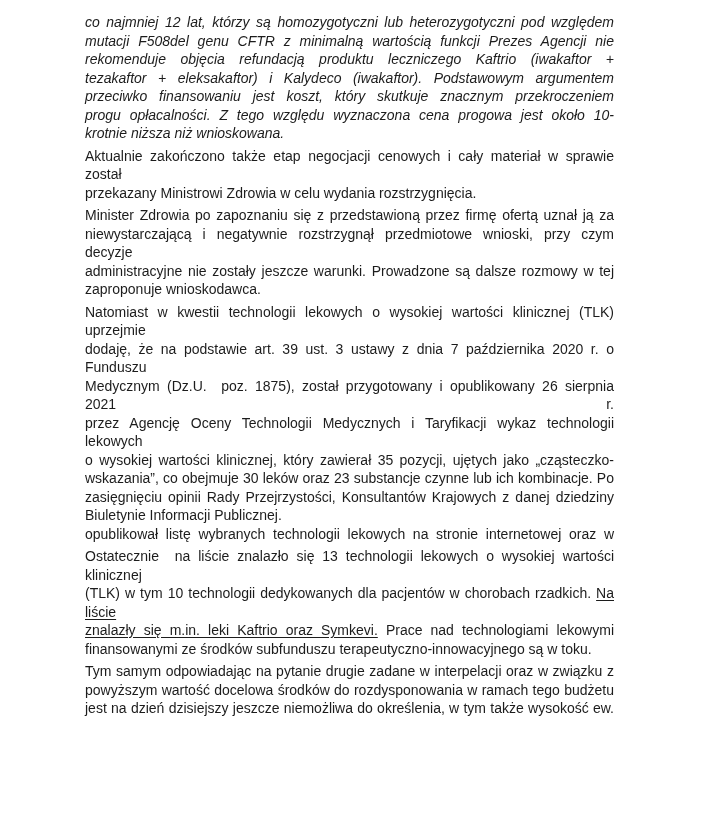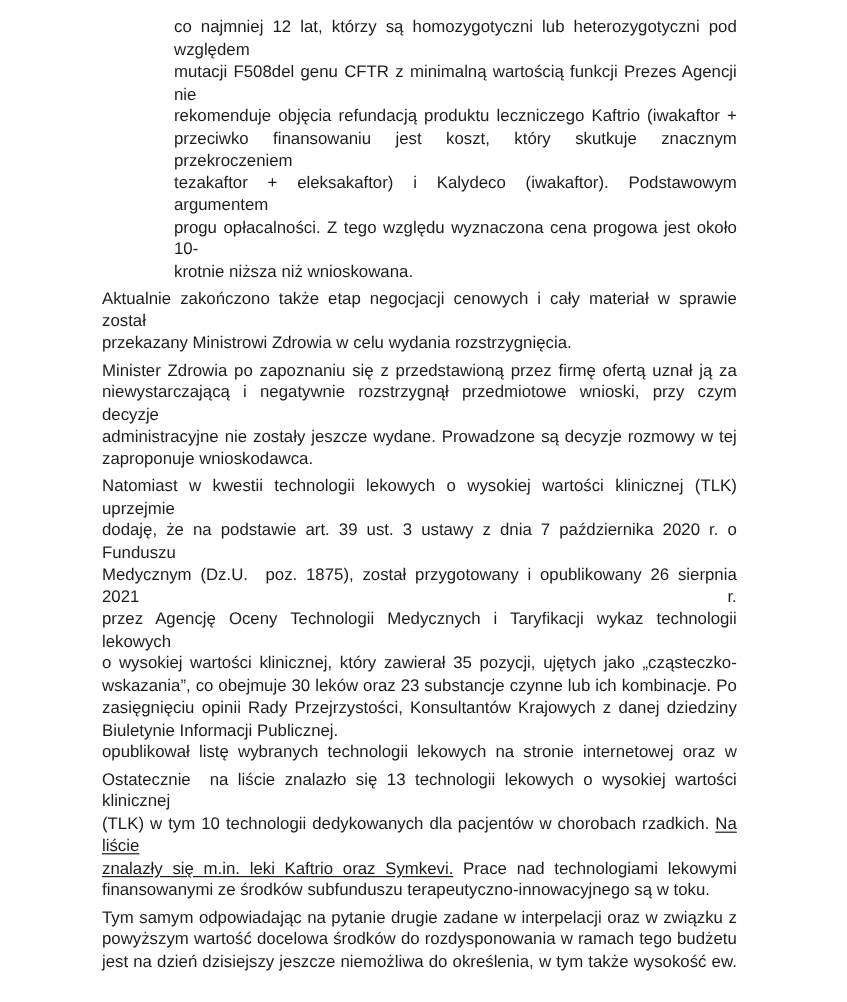--- a/index.html
+++ b/index.html
@@ -21,21 +21,21 @@
   .doc-body {
     position: absolute;
     left: 85px;
     top: 13px;
     width: 529px;
   }
   .para {
     margin: 0 0 4px 0;
   }
   .para.indent {
-    margin-left: 60px;
+    font-style: italic;
   }
   .line {
     text-align: justify;
     text-align-last: justify;
     -moz-text-align-last: justify;
   }
   .line.last {
     text-align: left;
     text-align-last: left;
     -moz-text-align-last: left;
@@ -47,33 +47,33 @@
 </style>
 </head>
 <body>
 
 <div class="page">
   <div class="doc-body" style="color: rgb(28, 28, 28);">
       <div class="para indent">
         <div class="line"><span>co najmniej 12 lat, którzy są homozygotyczni lub heterozygotyczni pod względem</span></div>
         <div class="line"><span>mutacji F508del genu CFTR z minimalną wartością funkcji Prezes Agencji nie</span></div>
         <div class="line"><span>rekomenduje objęcia refundacją produktu leczniczego Kaftrio (iwakaftor +</span></div>
+        <div class="line"><span>tezakaftor + eleksakaftor) i Kalydeco (iwakaftor). Podstawowym argumentem</span></div>
         <div class="line"><span>przeciwko finansowaniu jest koszt, który skutkuje znacznym przekroczeniem</span></div>
-        <div class="line"><span>tezakaftor + eleksakaftor) i Kalydeco (iwakaftor). Podstawowym argumentem</span></div>
         <div class="line"><span>progu opłacalności. Z tego względu wyznaczona cena progowa jest około 10-</span></div>
         <div class="line last"><span>krotnie niższa niż wnioskowana.</span></div>
       </div>
       <div class="para">
         <div class="line"><span>Aktualnie zakończono także etap negocjacji cenowych i cały materiał w sprawie został</span></div>
         <div class="line last"><span>przekazany Ministrowi Zdrowia w celu wydania rozstrzygnięcia.</span></div>
       </div>
       <div class="para">
         <div class="line"><span>Minister Zdrowia po zapoznaniu się z przedstawioną przez firmę ofertą uznał ją za</span></div>
         <div class="line"><span>niewystarczającą i negatywnie rozstrzygnął przedmiotowe wnioski, przy czym decyzje</span></div>
-        <div class="line"><span>administracyjne nie zostały jeszcze wydane. Prowadzone są decyzje rozmowy w tej</span></div>
+        <div class="line"><span>administracyjne nie zostały jeszcze warunki. Prowadzone są dalsze rozmowy w tej</span></div>
         <div class="line last"><span>zaproponuje wnioskodawca.</span></div>
       </div>
       <div class="para">
         <div class="line"><span>Natomiast w kwestii technologii lekowych o wysokiej wartości klinicznej (TLK) uprzejmie</span></div>
         <div class="line"><span>dodaję, że na podstawie art. 39 ust. 3 ustawy z dnia 7 października 2020 r. o Funduszu</span></div>
         <div class="line"><span>Medycznym (Dz.U.&nbsp; poz. 1875), został przygotowany i opublikowany 26 sierpnia 2021 r.</span></div>
         <div class="line"><span>przez Agencję Oceny Technologii Medycznych i Taryfikacji wykaz technologii lekowych</span></div>
         <div class="line"><span>o&nbsp;wysokiej wartości klinicznej, który zawierał 35 pozycji, ujętych jako „cząsteczko-</span></div>
         <div class="line"><span>wskazania”, co obejmuje 30 leków oraz 23 substancje czynne lub ich kombinacje. Po</span></div>
         <div class="line"><span>zasięgnięciu opinii Rady Przejrzystości, Konsultantów Krajowych z danej dziedziny</span></div>

